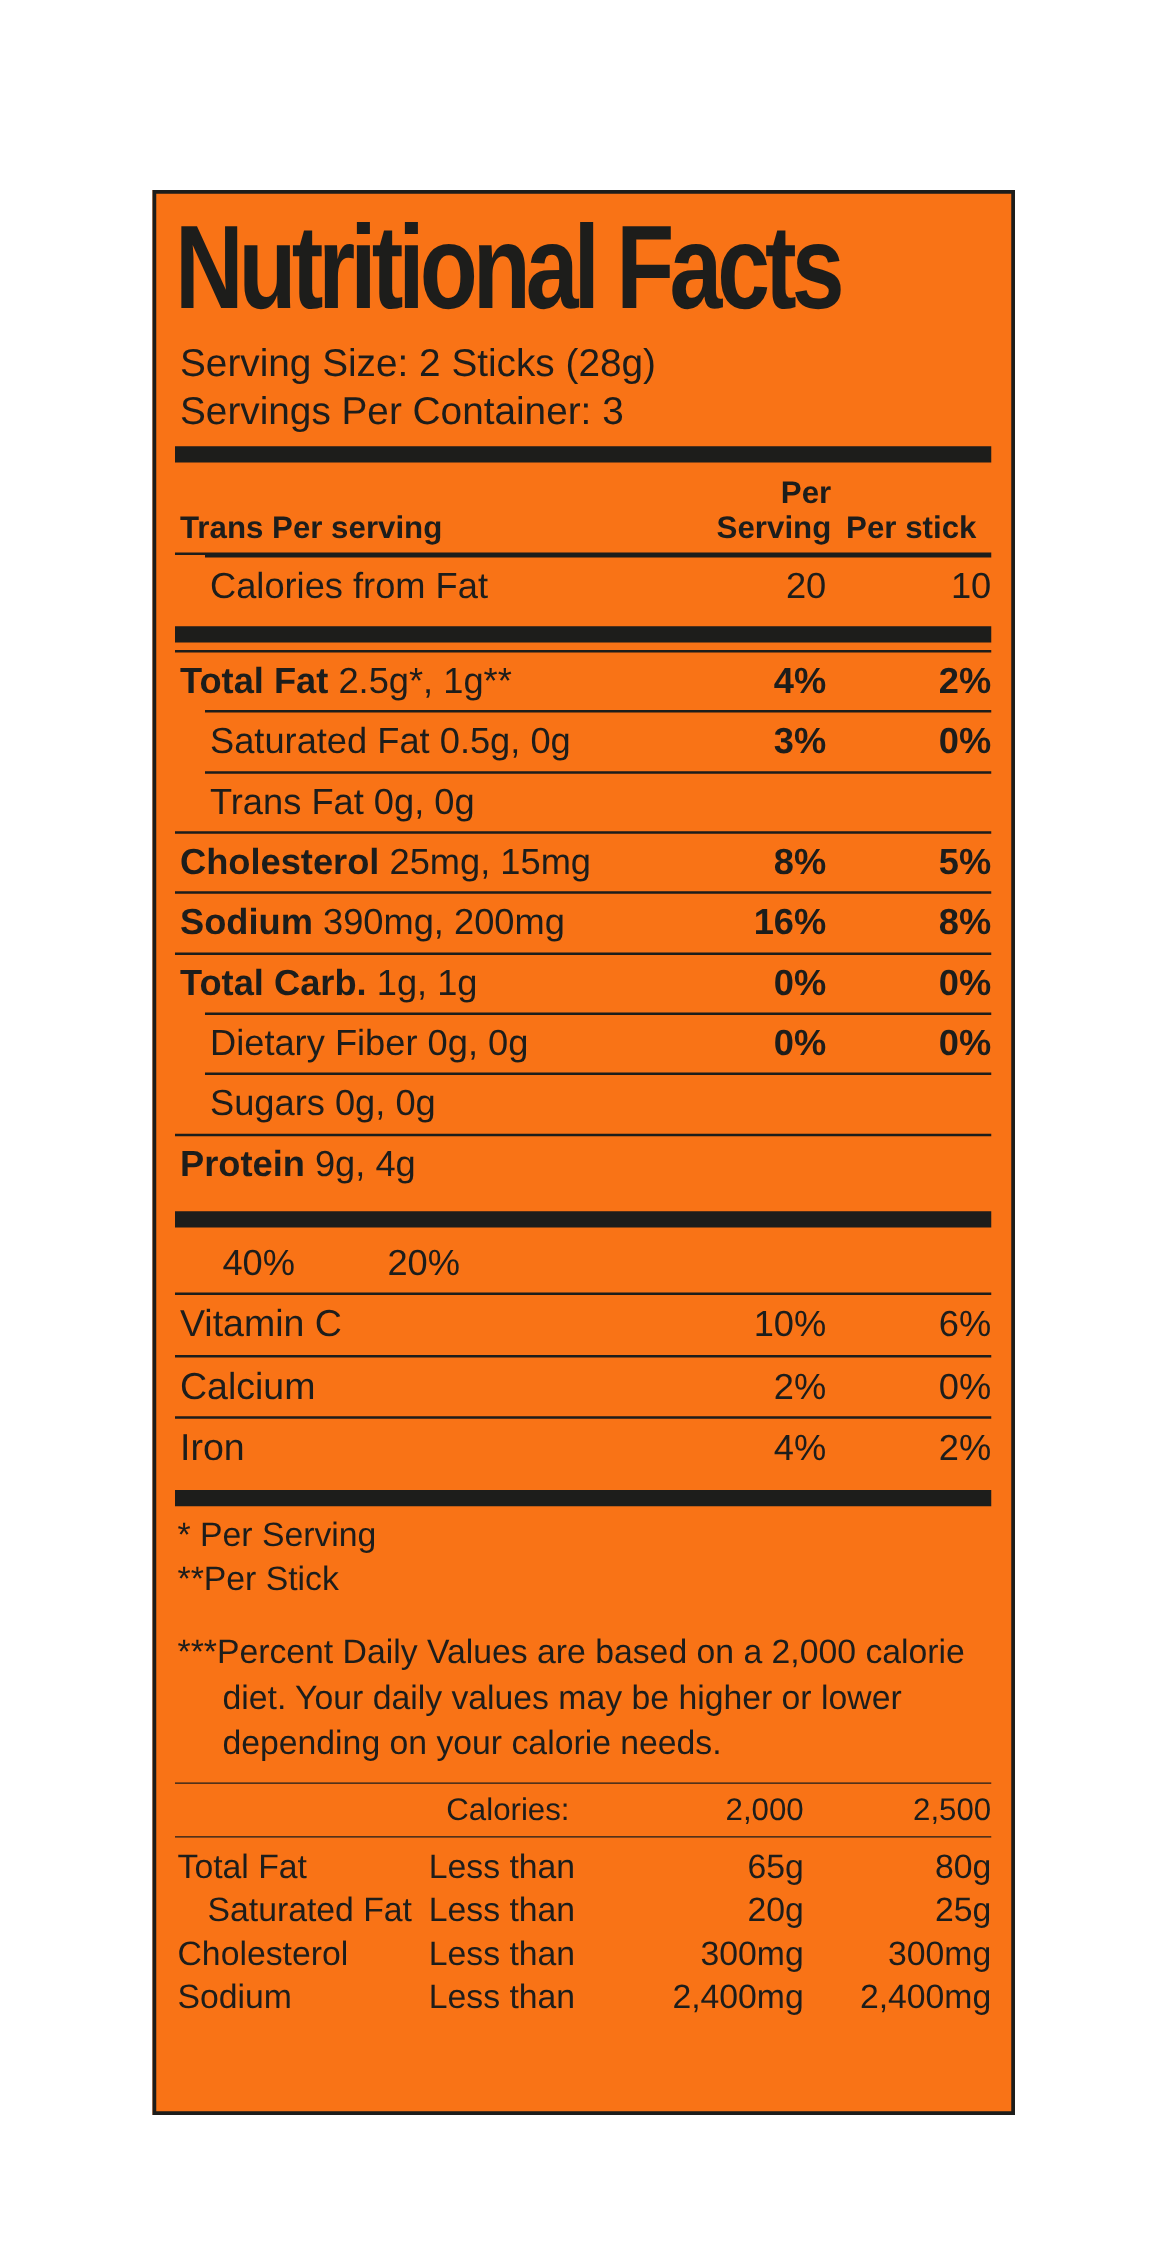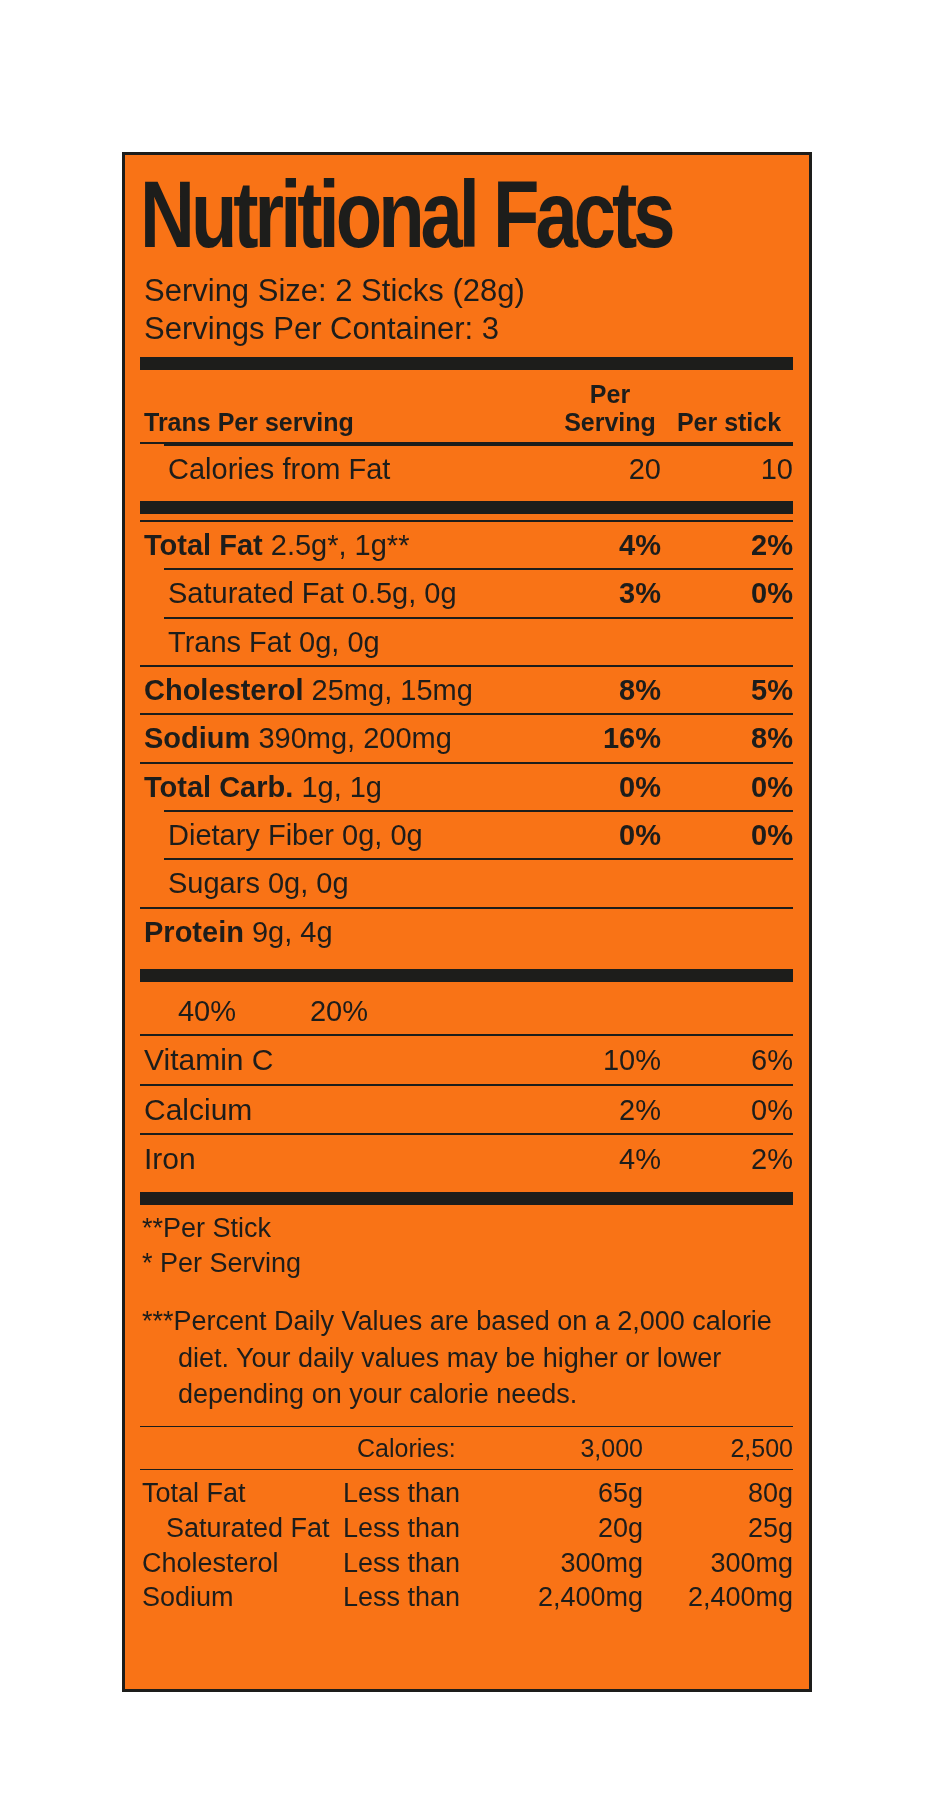--- a/index.html
+++ b/index.html
@@ -61,21 +61,21 @@
 
   .col-header {
     display: flex;
     align-items: flex-end;
     font-weight: bold;
     font-size: 25px;
     line-height: 1.12;
     padding: 4px 0 6px 0;
   }
   .col-header .name { flex: 1; padding-left: 4px; }
-  .col-header .c2 { width: 110px; text-align: center; white-space: pre-line; }
+  .col-header .c2 { width: 110px; text-align: right; white-space: pre-line; }
   .col-header .c3 { width: 128px; text-align: center; }
 
   .dv-header {
     font-weight: bold;
     font-size: 26px;
     text-align: right;
     padding: 10px 2px 8px 0;
   }
   .vit .name { font-size: 30px; }
 
@@ -237,31 +237,31 @@
   <div class="hr"></div>
 
   <div class="row vit">
     <div class="name">Iron</div>
     <div class="c2">4%</div>
     <div class="c3">2%</div>
   </div>
 
   <div class="bar"></div>
 
+  <div class="footnote">* Per Serving</div>
   <div class="footnote">**Per Stick</div>
-  <div class="footnote">* Per Serving</div>
 
   <div class="dv-note">***Percent Daily Values are based on a 2,000 calorie diet. Your daily values may be higher or lower depending on your calorie needs.</div>
 
   <div class="hr thin"></div>
 
   <div class="dv-row dv-cal">
     <div class="n"></div>
     <div class="q">Calories:</div>
-    <div class="v1">3,000</div>
+    <div class="v1">2,000</div>
     <div class="v2">2,500</div>
   </div>
 
   <div class="hr thin" style="margin-bottom:6px;"></div>
 
   <div class="dv-table">
     <div class="dv-row">
       <div class="n">Total Fat</div>
       <div class="q">Less than</div>
       <div class="v1">65g</div>

